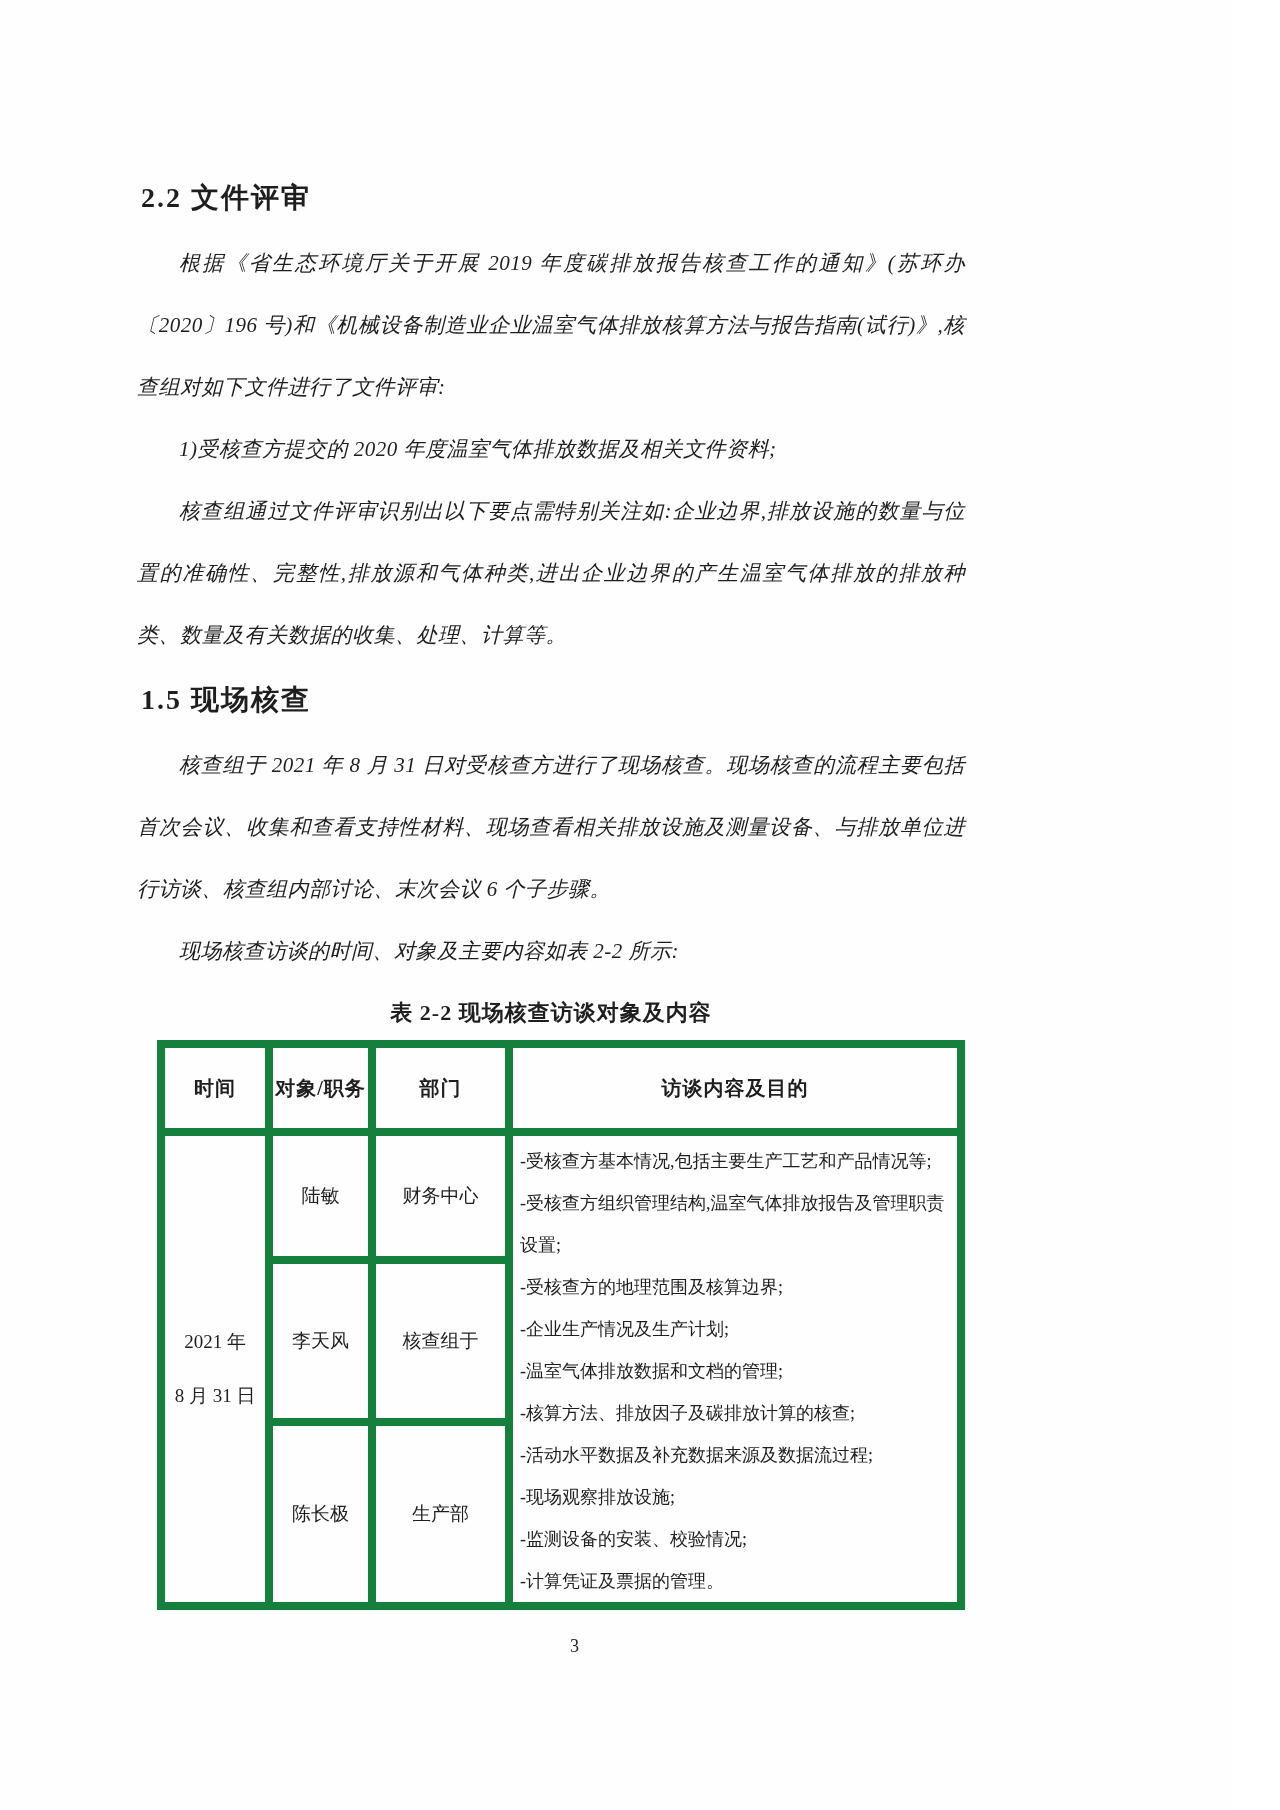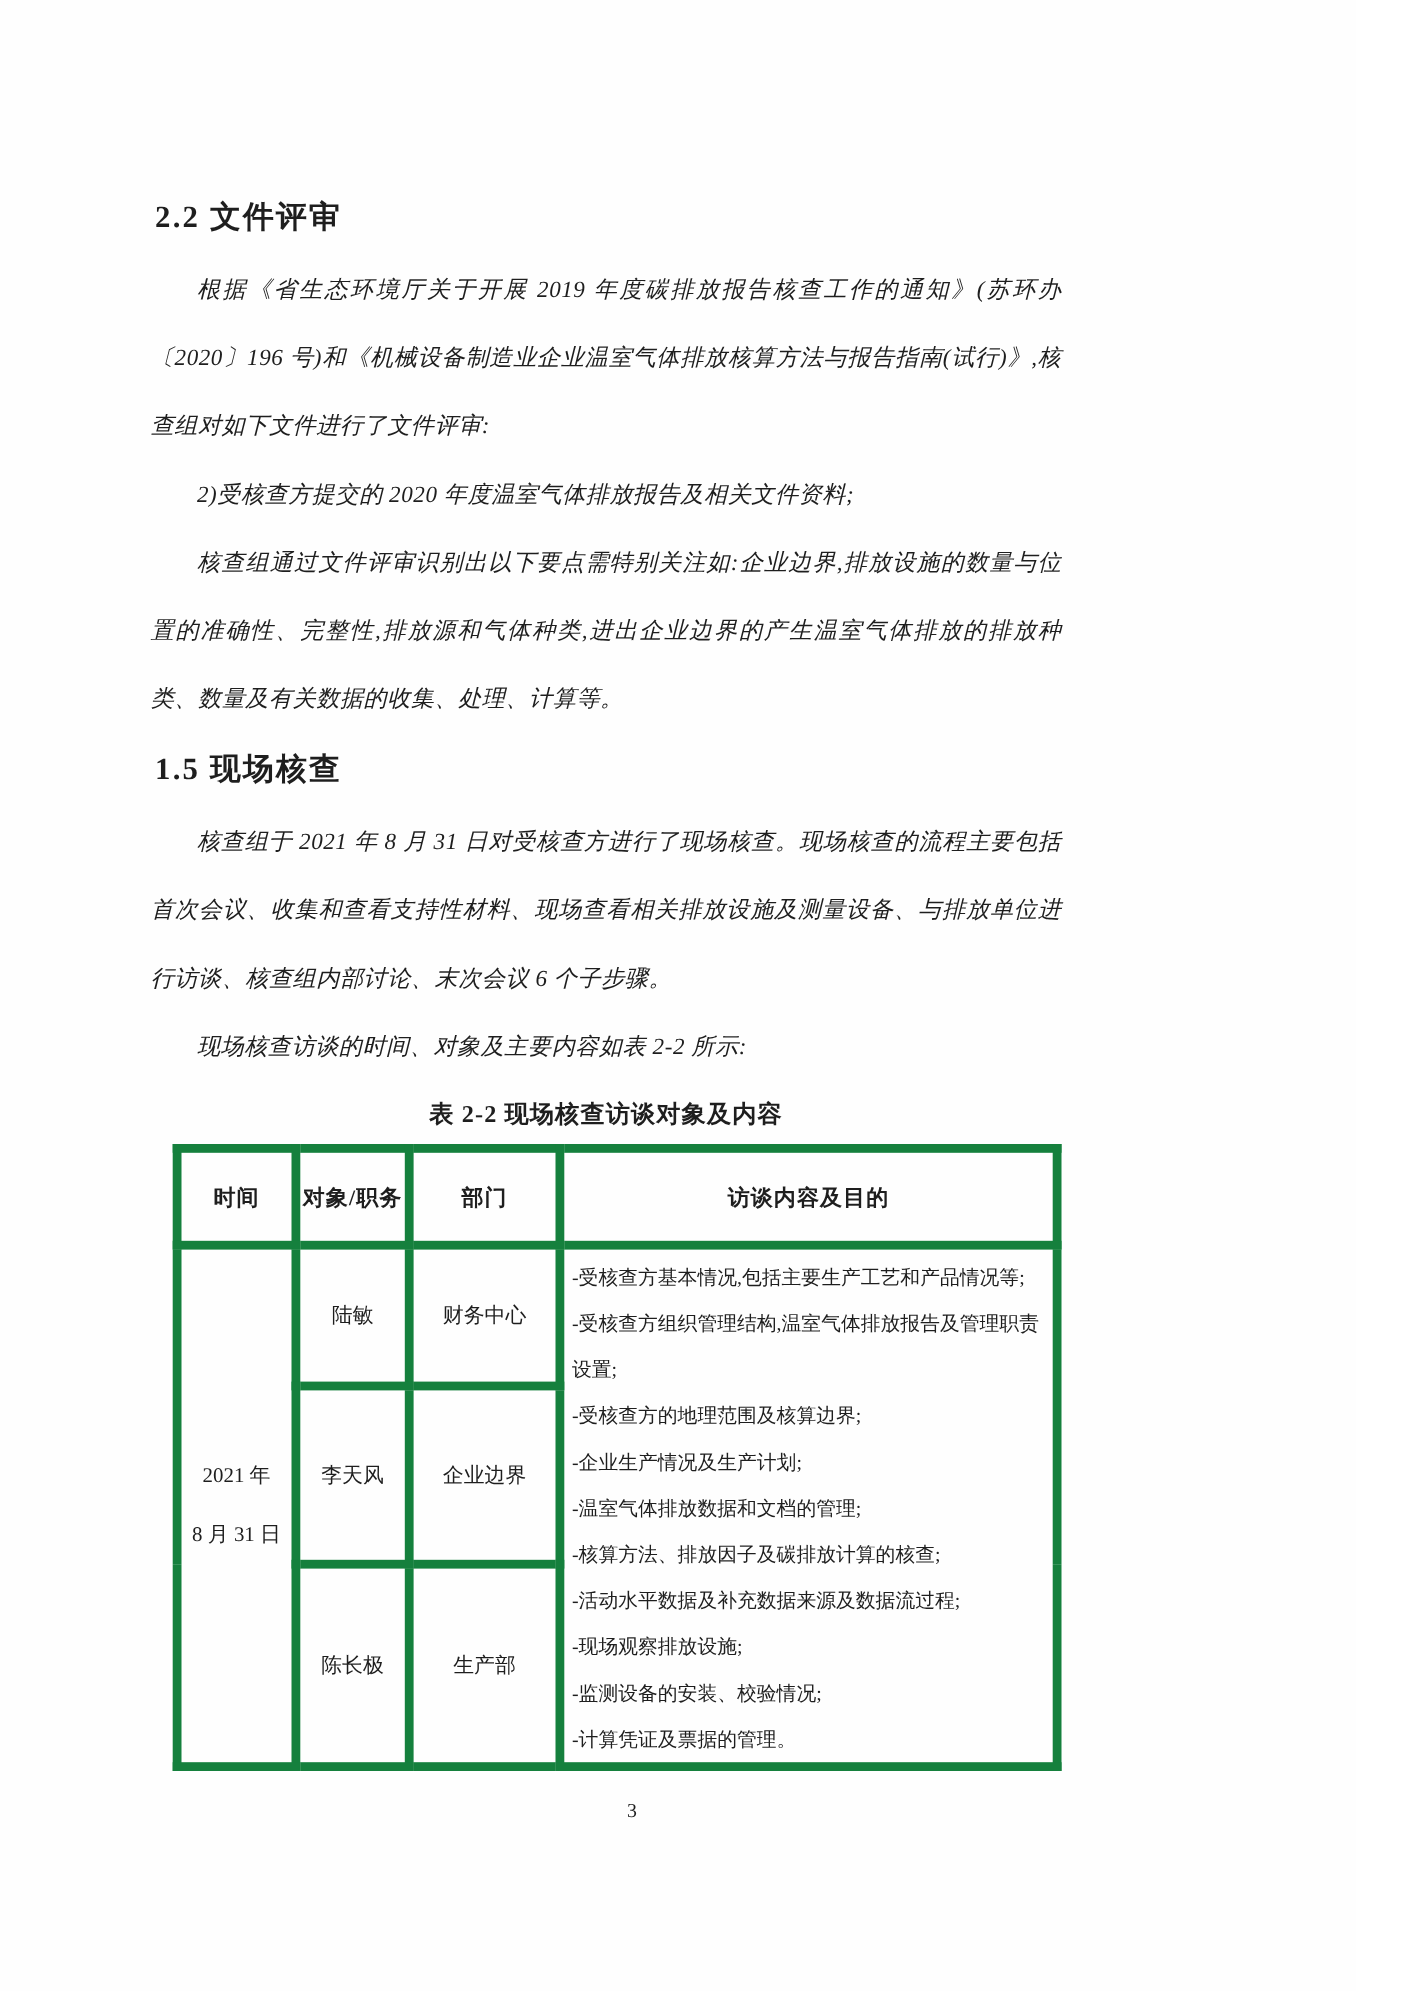--- a/index.html
+++ b/index.html
@@ -92,21 +92,21 @@
 </style>
 </head>
 <body>
 
 <div class="page">
 
   <h2 class="sec-heading">2.2 文件评审</h2>
 
   <p class="bodytext indent">根据《省生态环境厅关于开展 2019 年度碳排放报告核查工作的通知》(苏环办〔2020〕196 号)和《机械设备制造业企业温室气体排放核算方法与报告指南(试行)》,核查组对如下文件进行了文件评审:</p>
 
-  <p class="bodytext listitem">2)受核查方提交的 2020 年度温室气体排放报告及相关文件资料;</p>
+  <p class="bodytext listitem">1)受核查方提交的 2020 年度温室气体排放数据及相关文件资料;</p>
 
   <p class="bodytext indent">核查组通过文件评审识别出以下要点需特别关注如:企业边界,排放设施的数量与位置的准确性、完整性,排放源和气体种类,进出企业边界的产生温室气体排放的排放种类、数量及有关数据的收集、处理、计算等。</p>
 
   <h2 class="sec-heading second">1.5 现场核查</h2>
 
   <p class="bodytext indent">核查组于 2021 年 8 月 31 日对受核查方进行了现场核查。现场核查的流程主要包括首次会议、收集和查看支持性材料、现场查看相关排放设施及测量设备、与排放单位进行访谈、核查组内部讨论、末次会议 6 个子步骤。</p>
 
   <p class="bodytext indent">现场核查访谈的时间、对象及主要内容如表 2-2 所示:</p>
 
   <div class="table-caption">表 2-2  现场核查访谈对象及内容</div>
@@ -138,21 +138,21 @@
         <div class="topic-line">-温室气体排放数据和文档的管理;</div>
         <div class="topic-line">-核算方法、排放因子及碳排放计算的核查;</div>
         <div class="topic-line">-活动水平数据及补充数据来源及数据流过程;</div>
         <div class="topic-line">-现场观察排放设施;</div>
         <div class="topic-line">-监测设备的安装、校验情况;</div>
         <div class="topic-line">-计算凭证及票据的管理。</div>
       </td>
     </tr>
     <tr class="row-2">
       <td class="cell-person">李天风</td>
-      <td class="cell-dept">企业边界</td>
+      <td class="cell-dept">核查组于</td>
     </tr>
     <tr class="row-3">
       <td class="cell-person">陈长极</td>
       <td class="cell-dept">生产部</td>
     </tr>
   </tbody>
     </table>
 
   <div class="page-number">3</div>
 

